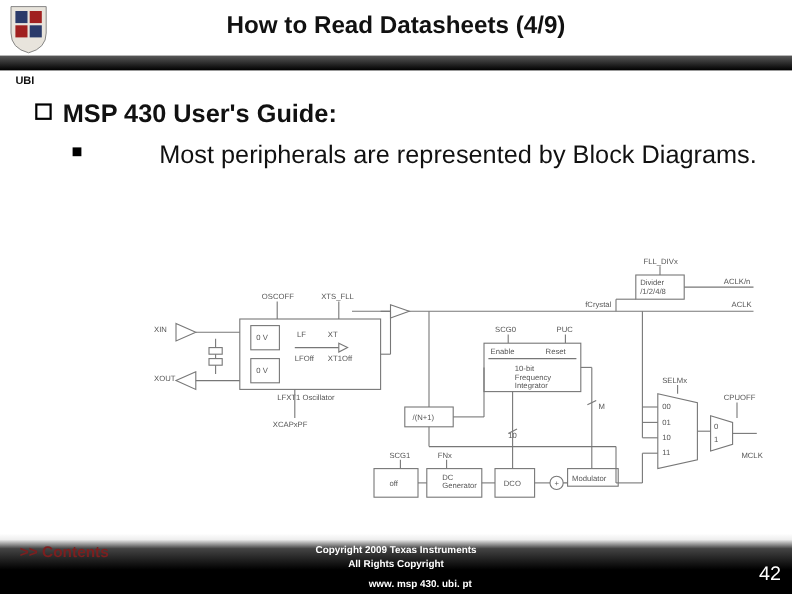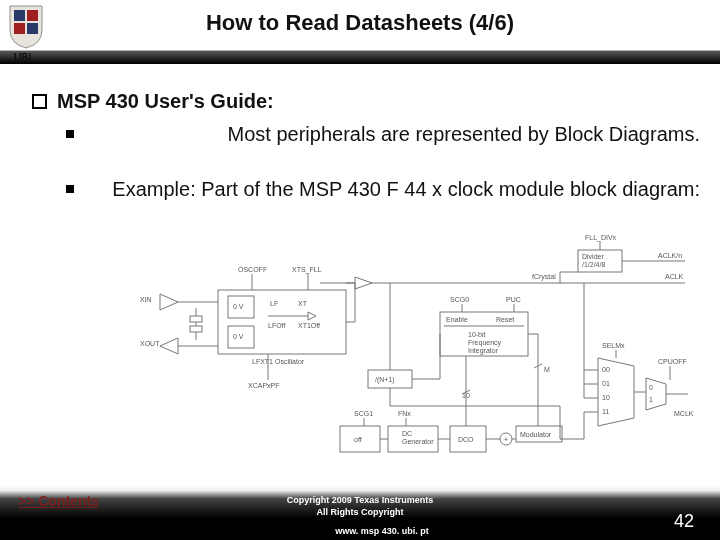--- a/index.html
+++ b/index.html
@@ -20,21 +20,21 @@
   .crest {
     position: absolute;
     left: 6px;
     top: 2px;
     width: 40px;
     height: 48px;
   }
   .ubi-label {
     position: absolute;
     left: 14px;
-    top: 52px;
+    top: 68px;
     font-size: 10px;
     font-weight: bold;
     color: #111;
   }
   .slide-title {
     position: absolute;
     left: 0;
     right: 0;
     top: 10px;
     text-align: center;
@@ -43,22 +43,22 @@
     color: #111;
   }
   .ti-logo {
     position: absolute;
     right: 8px;
     top: 6px;
     width: 40px;
     height: 40px;
   }
   .body {
-    padding: 18px 20px 0 32px;
-    font-size: 20px;
+    padding: 18px 32px 0 32px;
+    font-size: 23px;
     color: #111;
   }
   .lvl1 {
     margin: 8px 0 10px 0;
     display: flex;
   }
   .lvl1 .box {
     display: inline-block;
     width: 11px;
     height: 11px;
@@ -117,21 +117,20 @@
     height: 55px;
     background: linear-gradient(to bottom, #fff 0%, #eee 10%, #444 25%, #000 60%, #000 100%);
   }
   .contents-link {
     position: absolute;
     left: 18px;
     top: 8px;
     color: #7b1f1f;
     font-size: 14px;
     font-weight: bold;
-    text-decoration: underline;
   }
   .copyright {
     position: absolute;
     left: 0;
     right: 0;
     top: 10px;
     text-align: center;
     color: #fff;
     font-size: 9px;
     font-weight: bold;
@@ -143,58 +142,54 @@
     right: 0;
     bottom: 4px;
     text-align: center;
     color: #fff;
     font-size: 9px;
     font-weight: bold;
     padding-left: 44px;
   }
   .pagenum {
     position: absolute;
-    right: 26px;
+    right: 10px;
     bottom: 8px;
     color: #fff;
     font-size: 18px;
     text-align: center;
   }
 </style>
 </head>
 <body>
 
 <div class="header">
   <div class="crest">
     <svg width="40" height="48" viewBox="0 0 40 48">
       <path d="M4 4 L36 4 L36 28 Q36 42 20 46 Q4 42 4 28 Z" fill="#e8e4dc" stroke="#777" stroke-width="0.8"></path>
       <rect x="8" y="8" width="11" height="11" fill="#2a3a6a"></rect>
       <rect x="21" y="8" width="11" height="11" fill="#a02020"></rect>
       <rect x="8" y="21" width="11" height="11" fill="#a02020"></rect>
       <rect x="21" y="21" width="11" height="11" fill="#2a3a6a"></rect>
     </svg>
   </div>
   <div class="ubi-label">UBI</div>
-  <div class="slide-title">How to Read Datasheets (4/6)</div>
+  <div class="slide-title">How to Read Datasheets (4/9)</div>
 </div>
 
 <div class="body">
   <div class="lvl1">
     <span class="box"></span>
     <span><b>MSP 430 User's Guide:</b></span>
   </div>
   <div class="lvl2">
     <span class="sq"></span>
     <span>Most peripherals are represented by Block Diagrams.</span>
   </div>
   <div class="gap"></div>
-  <div class="lvl2">
-    <span class="sq"></span>
-    <span>Example: Part of the MSP 430 F 44 x clock module block diagram:</span>
-  </div>
 </div>
 
 <div class="diagram-area">
 <svg width="560" height="240" viewBox="0 0 560 240">
 
   <text x="445" y="10">FLL_DIVx</text>
   <line class="sig" x1="460" y1="12" x2="460" y2="20"></line>
   <rect class="block" x="438" y="20" width="44" height="22"></rect>
   <text x="442" y="29" style="white-space:pre">Divider<tspan dy="8" x="442">/1/2/4/8</tspan></text>
   <line class="sig" x1="482" y1="31" x2="545" y2="31"></line>

